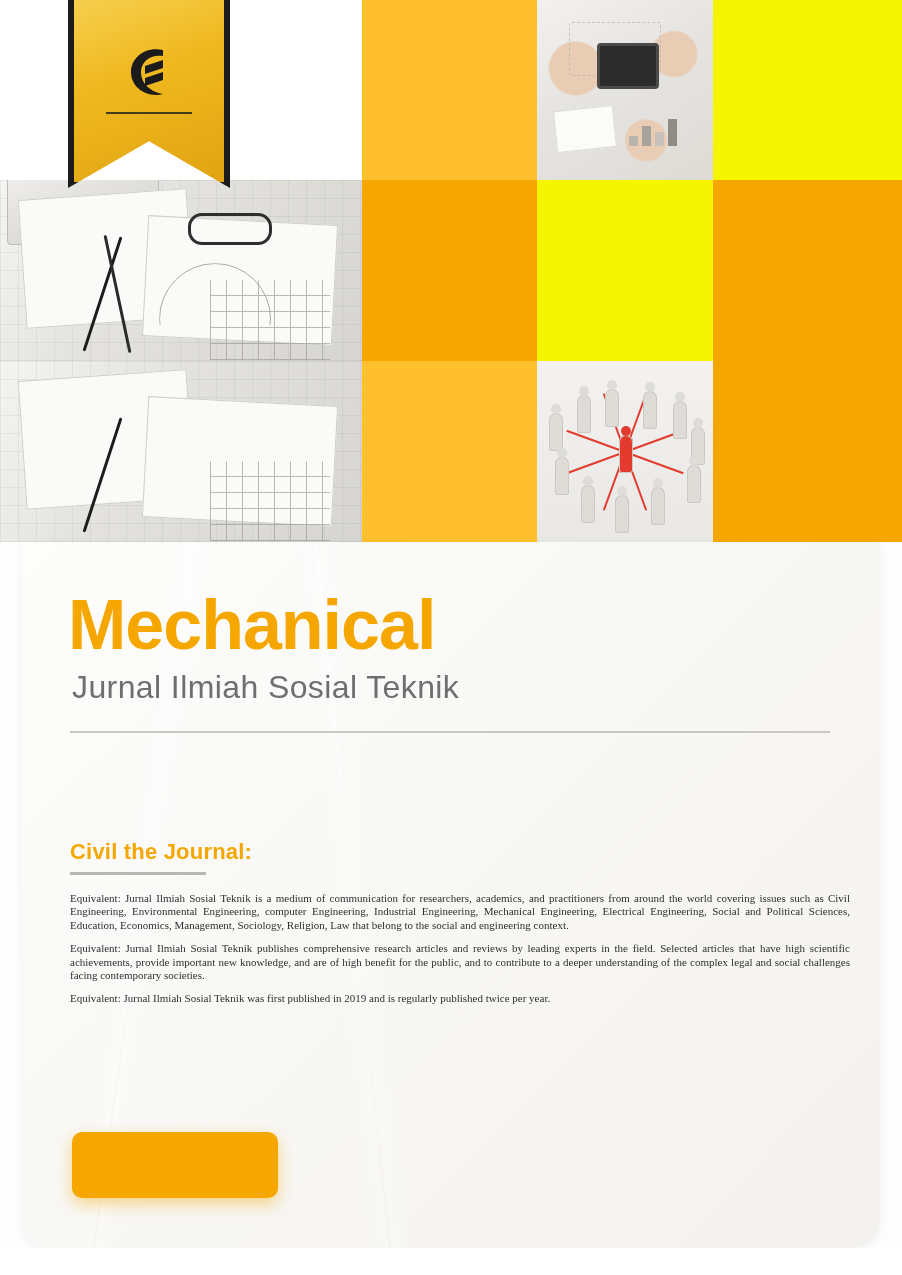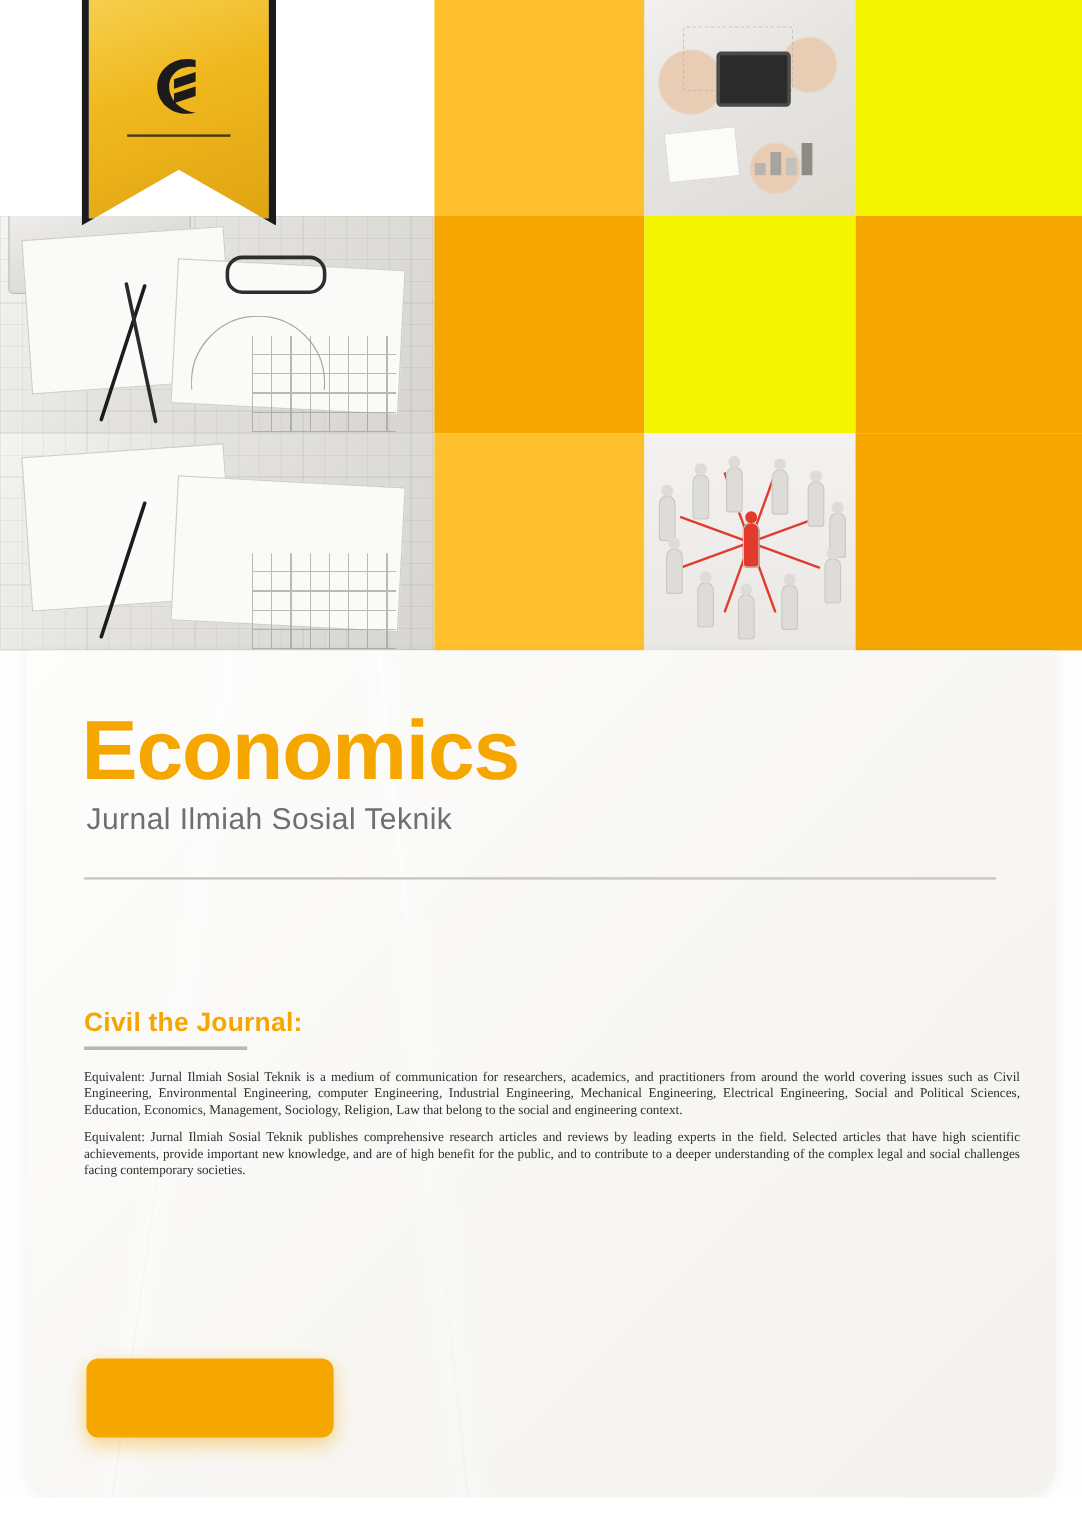--- a/index.html
+++ b/index.html
@@ -188,21 +188,21 @@
   .title {
     position:absolute; left:46px; top:48px;
     font-size: 70px;
     font-weight: bold;
     letter-spacing: -1px;
     color: #f5a700;
     line-height: 1;
   }
   .subtitle {
     position:absolute; left:50px; top:127px;
-    font-size: 25px;
+    font-size: 32px;
     color: #6f6f6f;
     letter-spacing: .4px;
   }
   .divider {
     position:absolute; left:48px; top:189px;
     width: 760px; height: 2px; background: #c9c7c2;
   }
   .issn {
     position:absolute; left:48px; top:208px;
     font-size: 13.5px;
@@ -335,29 +335,30 @@
       <path d="M22 22 L40 16 L40 24 L22 30 Z" fill="#1b1b1b"></path>
       <path d="M22 34 L40 28 L40 36 L22 42 Z" fill="#1b1b1b"></path>
     </svg>
     <div class="rule"></div>
   </div>
 
   <div class="card">
     <div class="crease"></div>
     <div class="crease2"></div>
 
-    <div class="title">Economics</div>
+    <div class="title">Mechanical</div>
     <div class="subtitle">Jurnal Ilmiah Sosial Teknik</div>
     <div class="divider"></div>
 
     <div class="about-heading">Civil the Journal:</div>
     <div class="about-underline"></div>
 
     <div class="paras">
       <p>Equivalent: Jurnal Ilmiah Sosial Teknik is a medium of communication for researchers, academics, and practitioners from around the world covering issues such as Civil Engineering, Environmental Engineering, computer Engineering, Industrial Engineering, Mechanical Engineering, Electrical Engineering, Social and Political Sciences, Education, Economics, Management, Sociology, Religion, Law that belong to the social and engineering context.</p>
       <p>Equivalent: Jurnal Ilmiah Sosial Teknik publishes comprehensive research articles and reviews by leading experts in the field. Selected articles that have high scientific achievements, provide important new knowledge, and are of high benefit for the public, and to contribute to a deeper understanding of the complex legal and social challenges facing contemporary societies.</p>
+      <p>Equivalent: Jurnal Ilmiah Sosial Teknik was first published in 2019 and is regularly published twice per year.</p>
     </div>
 
     <button class="cta"></button>
   </div>
 
   <div class="bottom-strip"></div>
 </div>
 
 </body></html>

